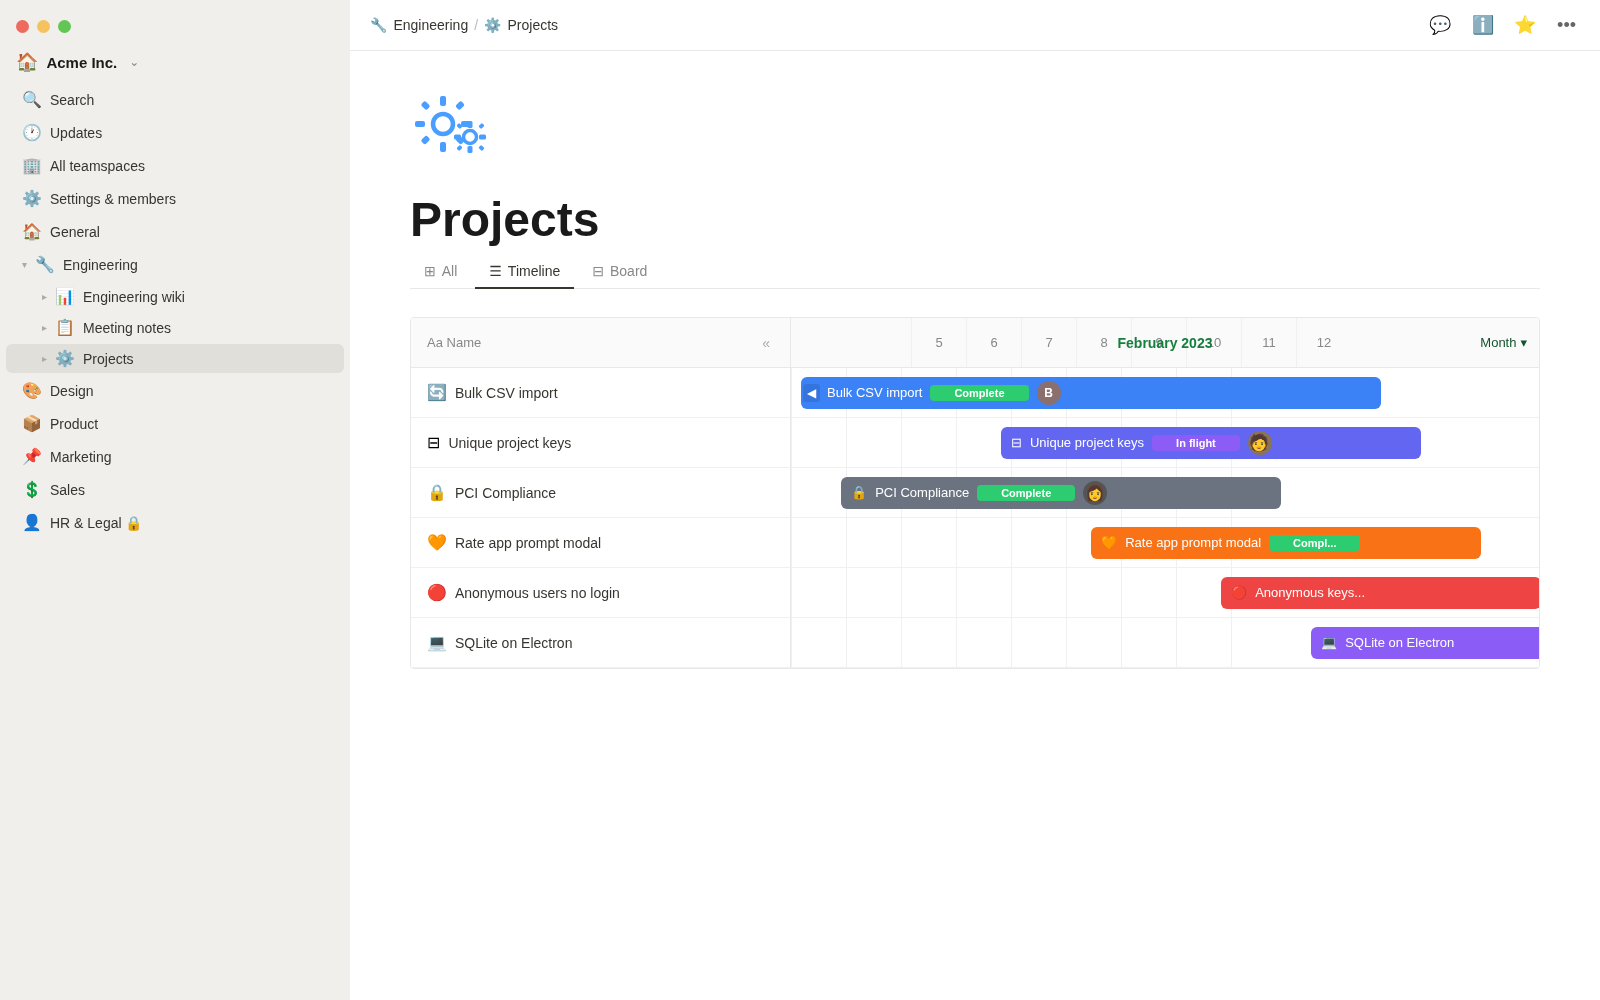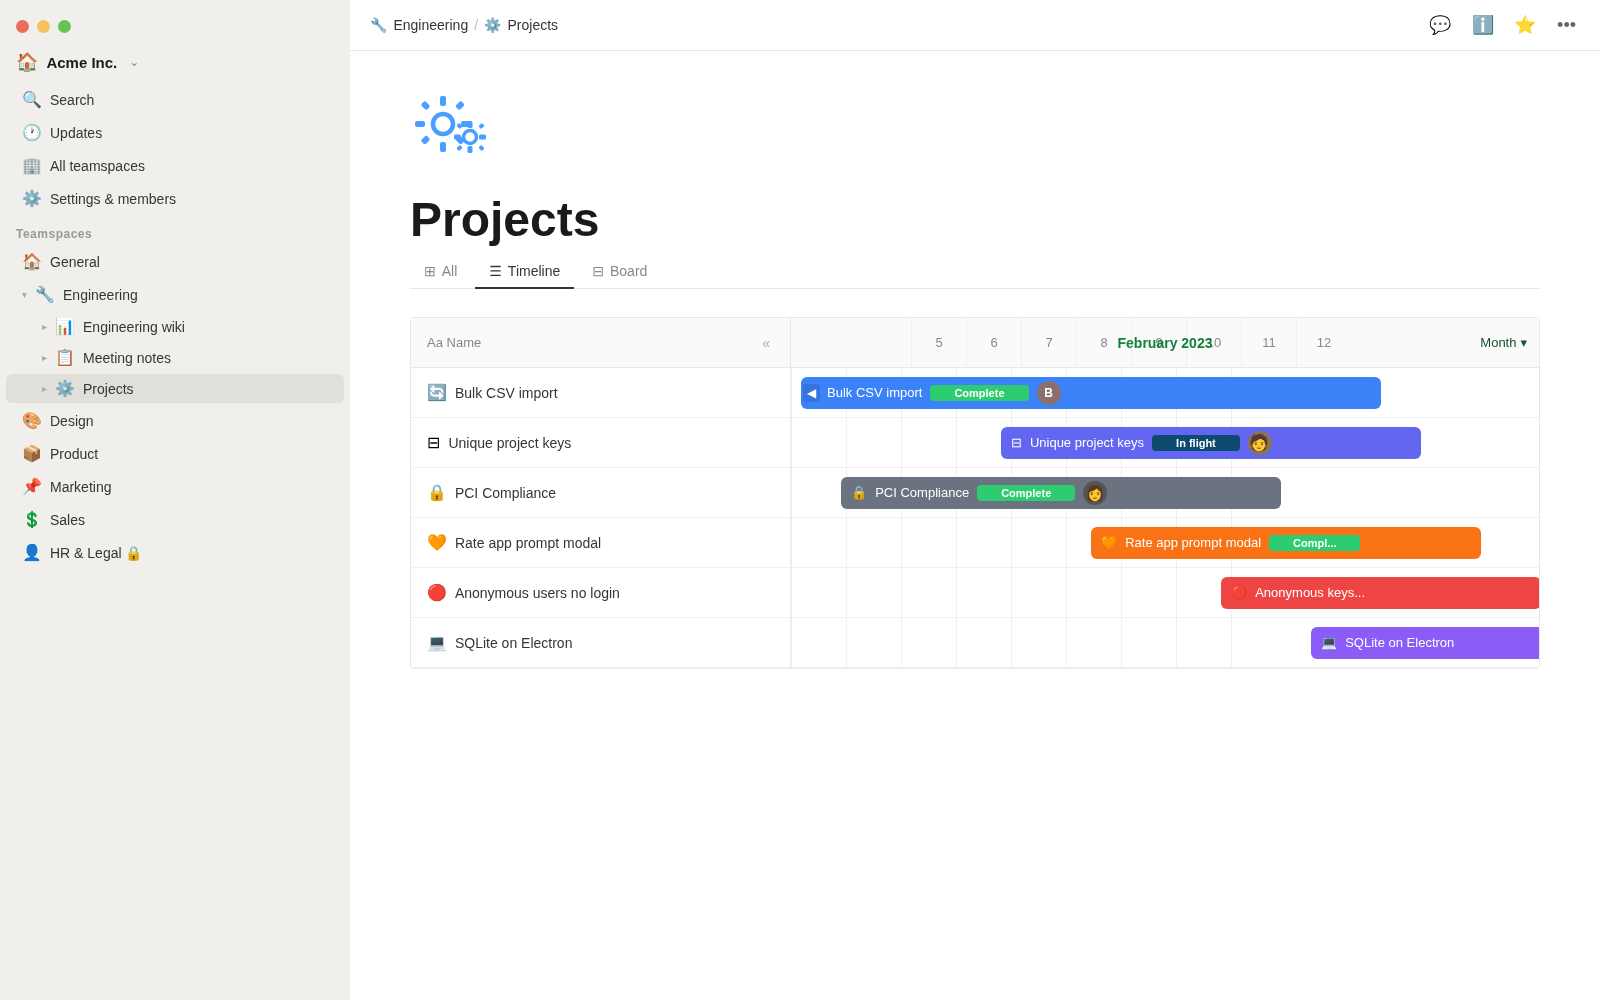--- a/index.html
+++ b/index.html
@@ -211,21 +211,21 @@
       background: rgba(0,0,0,0.1); border: none; border-radius: 3px;
       color: #fff; cursor: pointer; font-size: 12px; padding: 2px 4px;
     }
 
     .status-badge {
       font-size: 11px; font-weight: 600; border-radius: 4px;
       padding: 2px 24px; background: rgba(255,255,255,0.3); color: #fff;
       white-space: nowrap;
     }
     .status-badge.complete { background: #2ecc71; color: #fff; }
-    .status-badge.in-flight { background: #0c4a6e; color: #fff; }
+    .status-badge.in-flight { background: #8b5cf6; color: #fff; }
 
     .avatar {
       width: 24px; height: 24px; border-radius: 50%;
       background: #ccc; overflow: hidden; flex-shrink: 0;
       display: flex; align-items: center; justify-content: center;
       font-size: 12px; font-weight: 600; color: #fff;
     }
   </style>
 </head>
 <body>
@@ -253,21 +253,20 @@
   </div>
   <div class="sidebar-item">
     <span class="sidebar-item-icon">🏢</span>
     <span class="sidebar-item-label">All teamspaces</span>
   </div>
   <div class="sidebar-item">
     <span class="sidebar-item-icon">⚙️</span>
     <span class="sidebar-item-label">Settings &amp; members</span>
   </div>
 
-  <div class="sidebar-section-label">Teamspaces</div>
 
   <div class="sidebar-item">
     <span class="sidebar-item-icon">🏠</span>
     <span class="sidebar-item-label">General</span>
   </div>
 
   <div class="sidebar-item">
     <span class="sidebar-item-chevron">▾</span>
     <span class="sidebar-item-icon">🔧</span>
     <span class="sidebar-item-label">Engineering</span>

